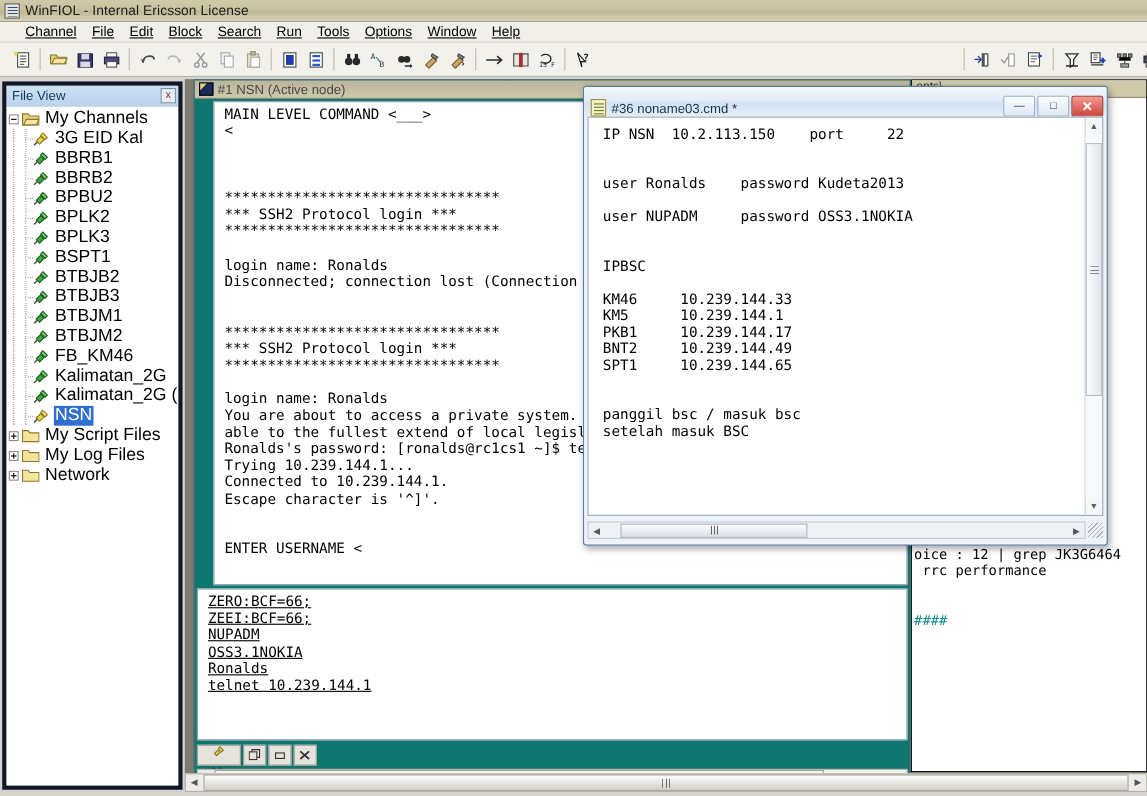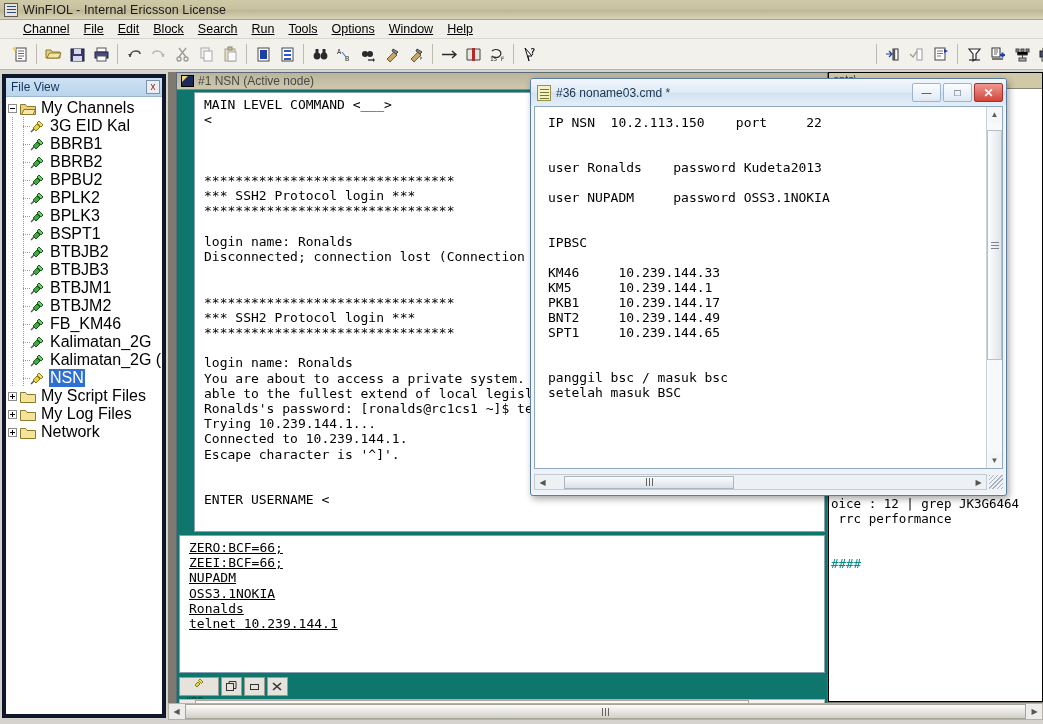--- a/index.html
+++ b/index.html
@@ -246,21 +246,21 @@
     background: #eef3f9;
     border: 1px solid #5b7da3;
     border-radius: 3px;
     box-shadow: 0 0 0 1px rgba(255,255,255,.45) inset, 2px 3px 7px rgba(0,0,0,.35);
     display: flex; flex-direction: column;
     overflow: hidden;
   }
   .cw-title {
     height: 27px; flex: none;
     background: linear-gradient(to bottom,#f2f7fc 0%, #e0ebf6 48%, #d2e2f2 52%, #e4eef9 100%);
-    display: flex; align-items: center; padding: 0 3px 0 6px; gap: 5px;
+    display: flex; align-items: flex-end; padding: 0 3px 0 6px; gap: 5px;
   }
   .cw-ico {
     width: 14px; height: 16px; flex: none; position: relative;
     background: #f5f0c8; border: 1px solid #9a8f4a;
   }
   .cw-ico:before {
     content:""; position:absolute; left:2px; top:3px; width:9px; height:1px;
     background:#6d7f2a; box-shadow: 0 3px 0 #6d7f2a, 0 6px 0 #6d7f2a, 0 9px 0 #6d7f2a;
   }
   .cw-name { flex: 1; font-size: 12px; color: #17334f; }

